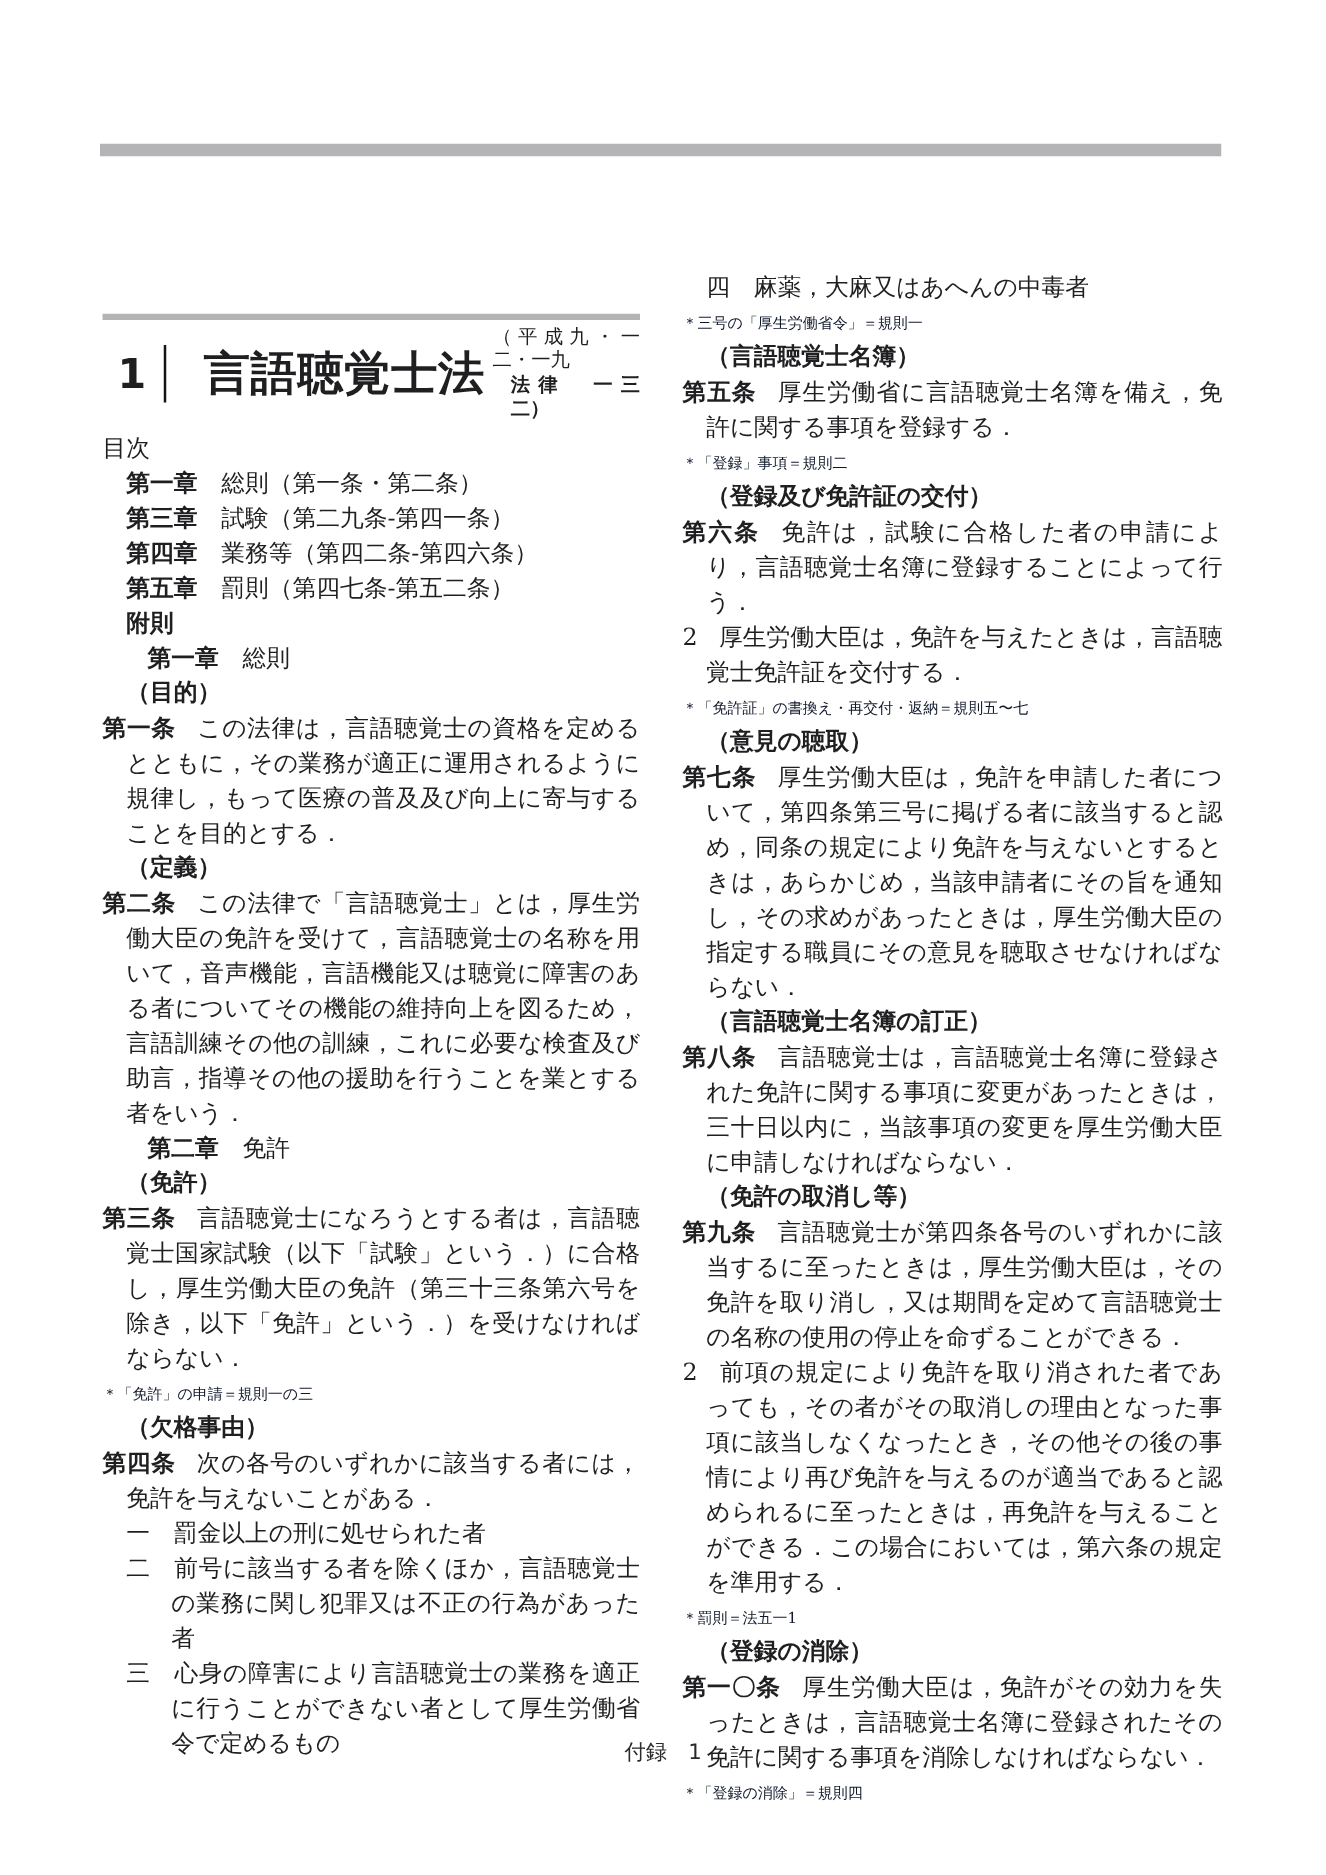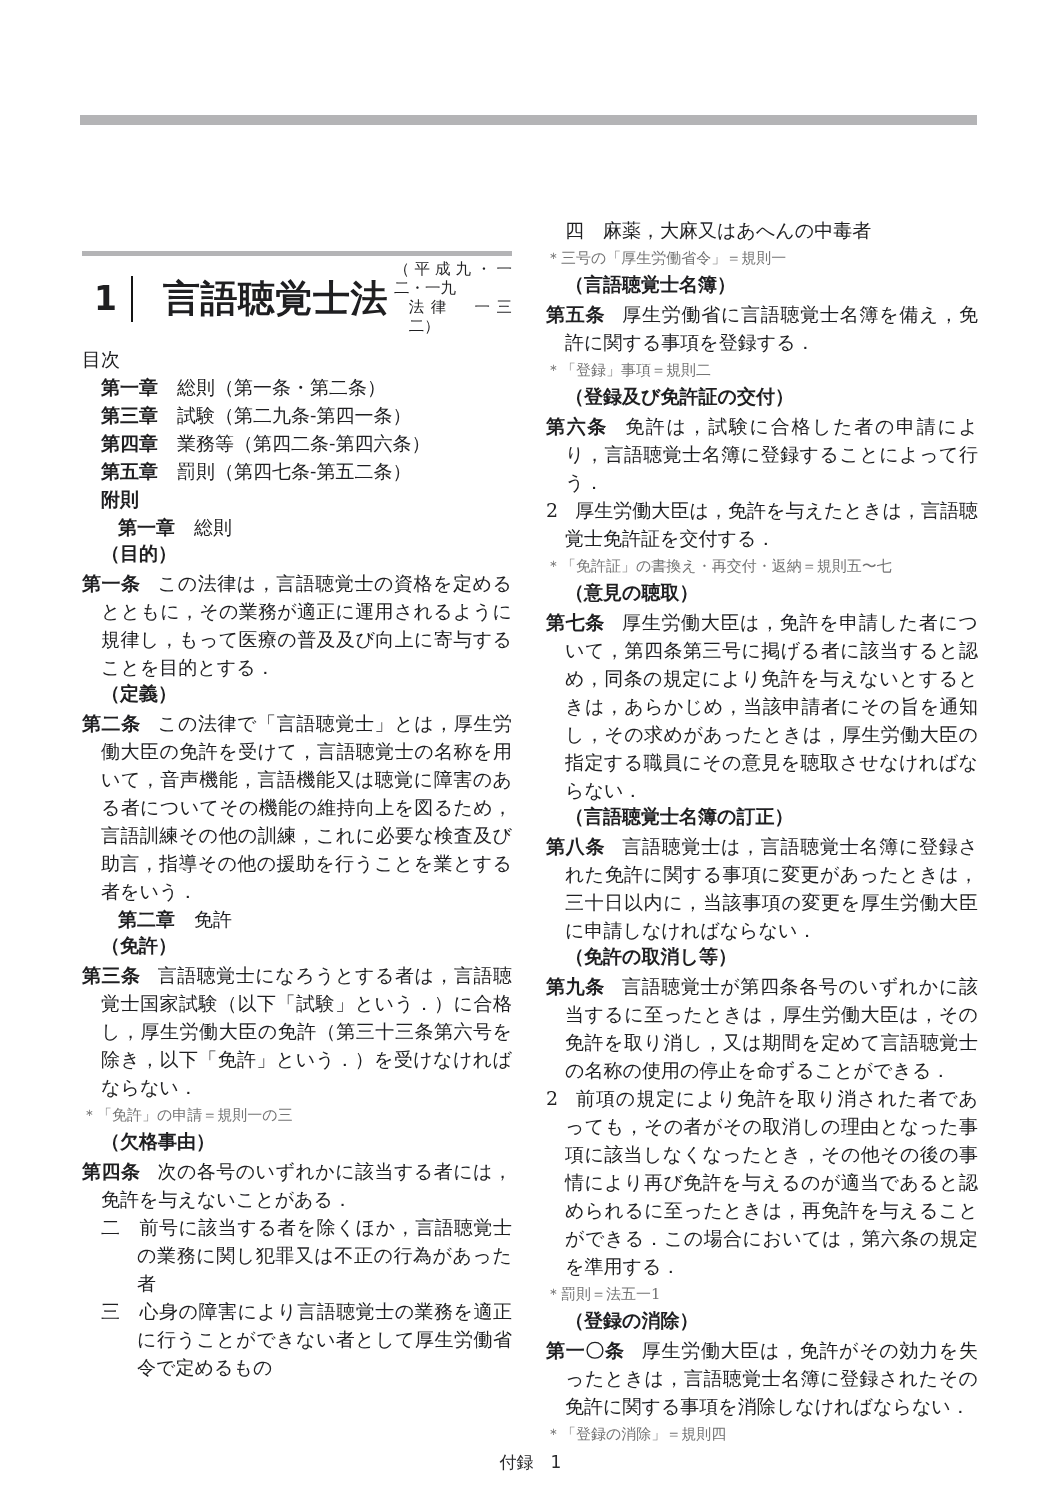--- a/index.html
+++ b/index.html
@@ -24,49 +24,49 @@
   .title-num {
     font-family:"DejaVu Sans","Liberation Sans",sans-serif;
     font-weight:bold; font-size:33px; line-height:46px; padding-left:12px;
   }
   .title-sep { display:inline-block; width:2px; height:46px; background:#141414; margin:0 12px 0 14px; flex:0 0 auto; }
   .title-text {
     font-family:"DejaVu Sans","Liberation Sans",sans-serif;
     font-weight:bold; font-size:37px; line-height:46px; letter-spacing:0.5px; white-space:nowrap;margin-left:18px;
   }
   .title-anno { display:flex; flex-direction:column; font-size:15.5px; line-height:19px; margin-left:6px; margin-top:-2px; }
-  .title-anno .anno2 { padding-left:0.95em; }
+  .title-anno .anno2 { padding-left:0.95em;font-weight:bold; }
 
   
   .kaisei { padding-left:2.6em; text-indent:-2.6em; }
   .kaisei-label { font-family:"DejaVu Sans","Liberation Sans",sans-serif; font-weight:bold; margin-right:0.55em; }
 
   
   .toc-head { font-family:"DejaVu Sans","Liberation Sans",sans-serif; font-weight:normal; margin-top:6px; }
   .toc-item { padding-left:1em; }
   .toc-item .toc-label, .toc-fusoku {
     font-family:"DejaVu Sans","Liberation Sans",sans-serif; font-weight:bold;
   }
   .toc-item .toc-label { margin-right:1em; }
   .toc-fusoku { padding-left:1em; }
 
   
   .chapter { padding-left:1.9em; }
   .chap-label { font-family:"DejaVu Sans","Liberation Sans",sans-serif; font-weight:bold; margin-right:1em; }
-  .kakko { padding-left:1em; font-family:Liberation Mono, monospace; font-weight:600; }
+  .kakko { padding-left:1em; font-family:Liberation Serif, serif; font-weight:600; }
   .article { padding-left:1em; text-indent:-1em; }
   .art-label { font-family:"DejaVu Sans","Liberation Sans",sans-serif; font-weight:bold; margin-right:0.9em; }
   .para2 { padding-left:1em; text-indent:-1em; }
   .p2-num { margin-right:0.9em; }
   .item { padding-left:2.9em; text-indent:-1.9em; }
   .item-num { margin-right:1em; }
-  .note { font-size:15px; line-height:28px; color:#737373; }
+  .note { font-size:12px; line-height:28px; color:#0f172a; }
 
   .footer {
-    position:absolute; left:0; top:1448px; width:1061px; text-align:center;
+    position:absolute; left:0; top:1388px; width:1061px; text-align:center;
     font-size:17px; line-height:28px; color:#2a2a2c;
     font-family:"DejaVu Sans","Liberation Sans",sans-serif;
   }
 </style>
 </head>
 <body>
 
 <div class="page">
 
   <div class="top-bar"></div>
@@ -98,20 +98,21 @@
     <p class="kakko">（目的）</p>
     <p class="article"><span class="art-label">第一条</span><span>この法律は，言語聴覚士の資格を定めるとともに，その業務が適正に運用されるように規律し，もって医療の普及及び向上に寄与することを目的とする．</span></p>
     <p class="kakko">（定義）</p>
     <p class="article"><span class="art-label">第二条</span><span>この法律で「言語聴覚士」とは，厚生労働大臣の免許を受けて，言語聴覚士の名称を用いて，音声機能，言語機能又は聴覚に障害のある者についてその機能の維持向上を図るため，言語訓練その他の訓練，これに必要な検査及び助言，指導その他の援助を行うことを業とする者をいう．</span></p>
     <p class="chapter"><span class="chap-label">第二章</span><span>免許</span></p>
     <p class="kakko">（免許）</p>
     <p class="article"><span class="art-label">第三条</span><span>言語聴覚士になろうとする者は，言語聴覚士国家試験（以下「試験」という．）に合格し，厚生労働大臣の免許（第三十三条第六号を除き，以下「免許」という．）を受けなければならない．</span></p>
     <p class="note">＊「免許」の申請＝規則一の三</p>
     <p class="kakko">（欠格事由）</p>
     <p class="article"><span class="art-label">第四条</span><span>次の各号のいずれかに該当する者には，免許を与えないことがある．</span></p>
+    <p class="item"><span class="item-num">一</span><span>罰金以上の刑に処せられた者</span></p>
     <p class="item"><span class="item-num">二</span><span>前号に該当する者を除くほか，言語聴覚士の業務に関し犯罪又は不正の行為があった者</span></p>
     <p class="item"><span class="item-num">三</span><span>心身の障害により言語聴覚士の業務を適正に行うことができない者として厚生労働省令で定めるもの</span></p>
   </div>
 
   <div class="col col-right">
     <p class="item"><span class="item-num">四</span><span>麻薬，大麻又はあへんの中毒者</span></p>
     <p class="note">＊三号の「厚生労働省令」＝規則一</p>
     <p class="kakko">（言語聴覚士名簿）</p>
     <p class="article"><span class="art-label">第五条</span><span>厚生労働省に言語聴覚士名簿を備え，免許に関する事項を登録する．</span></p>
     <p class="note">＊「登録」事項＝規則二</p>

